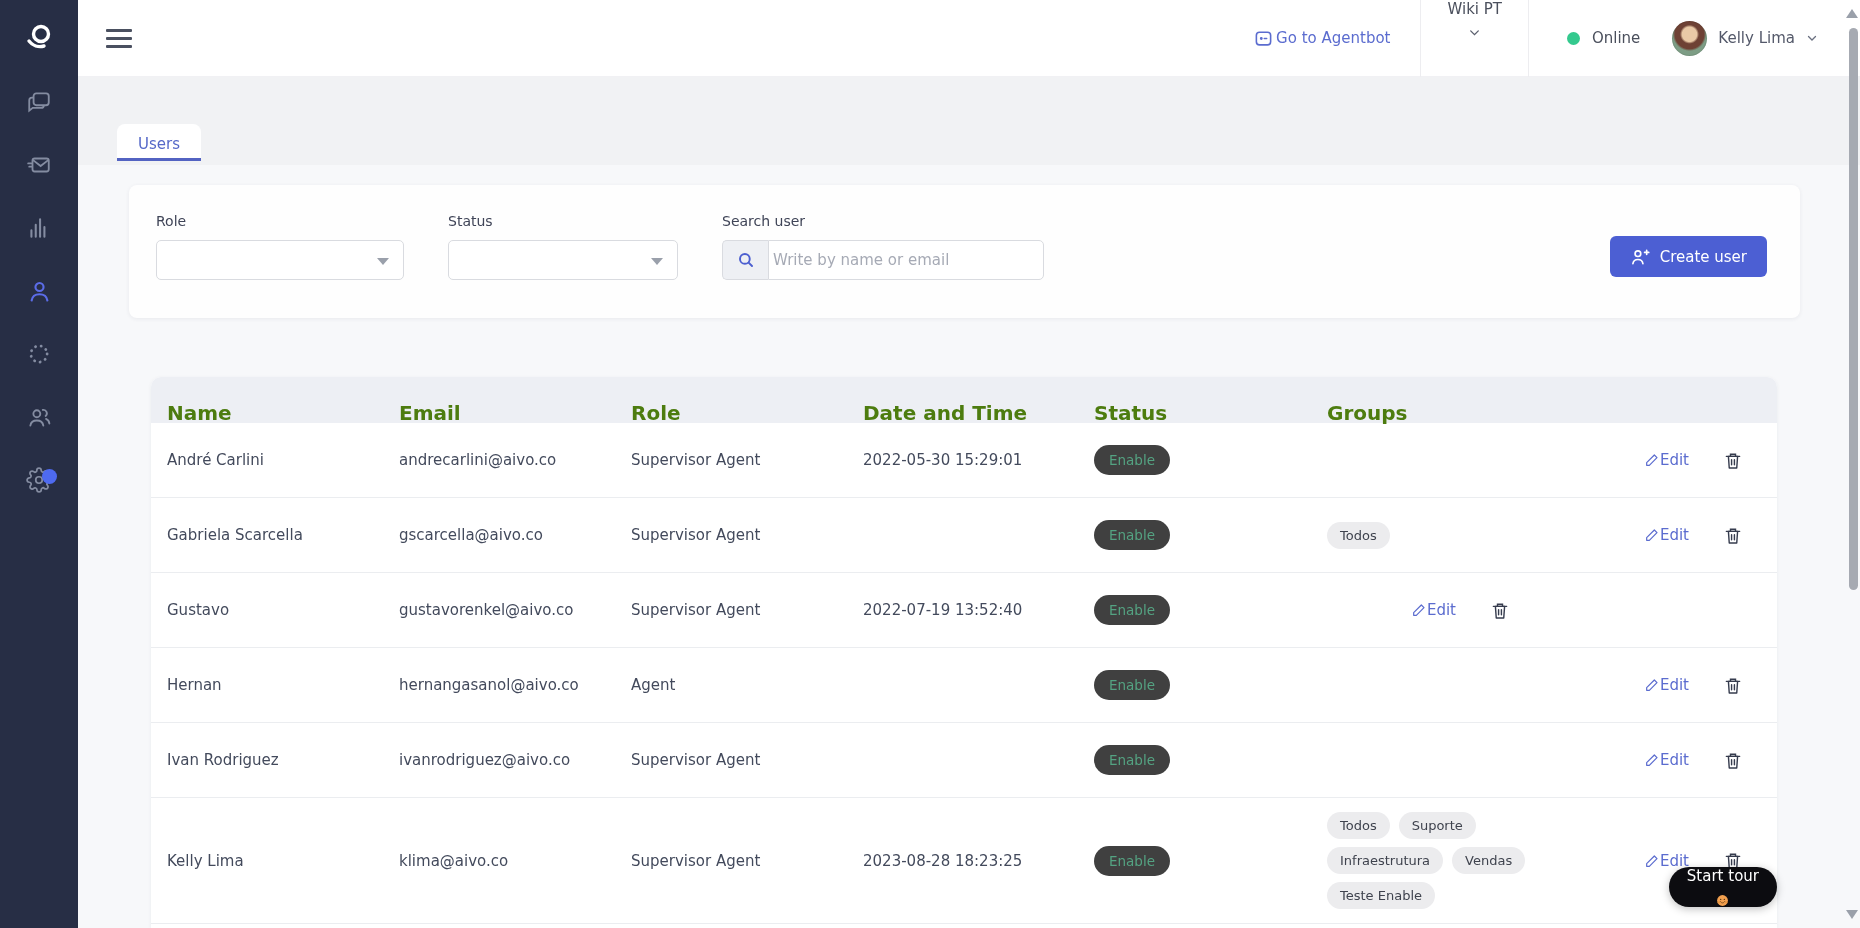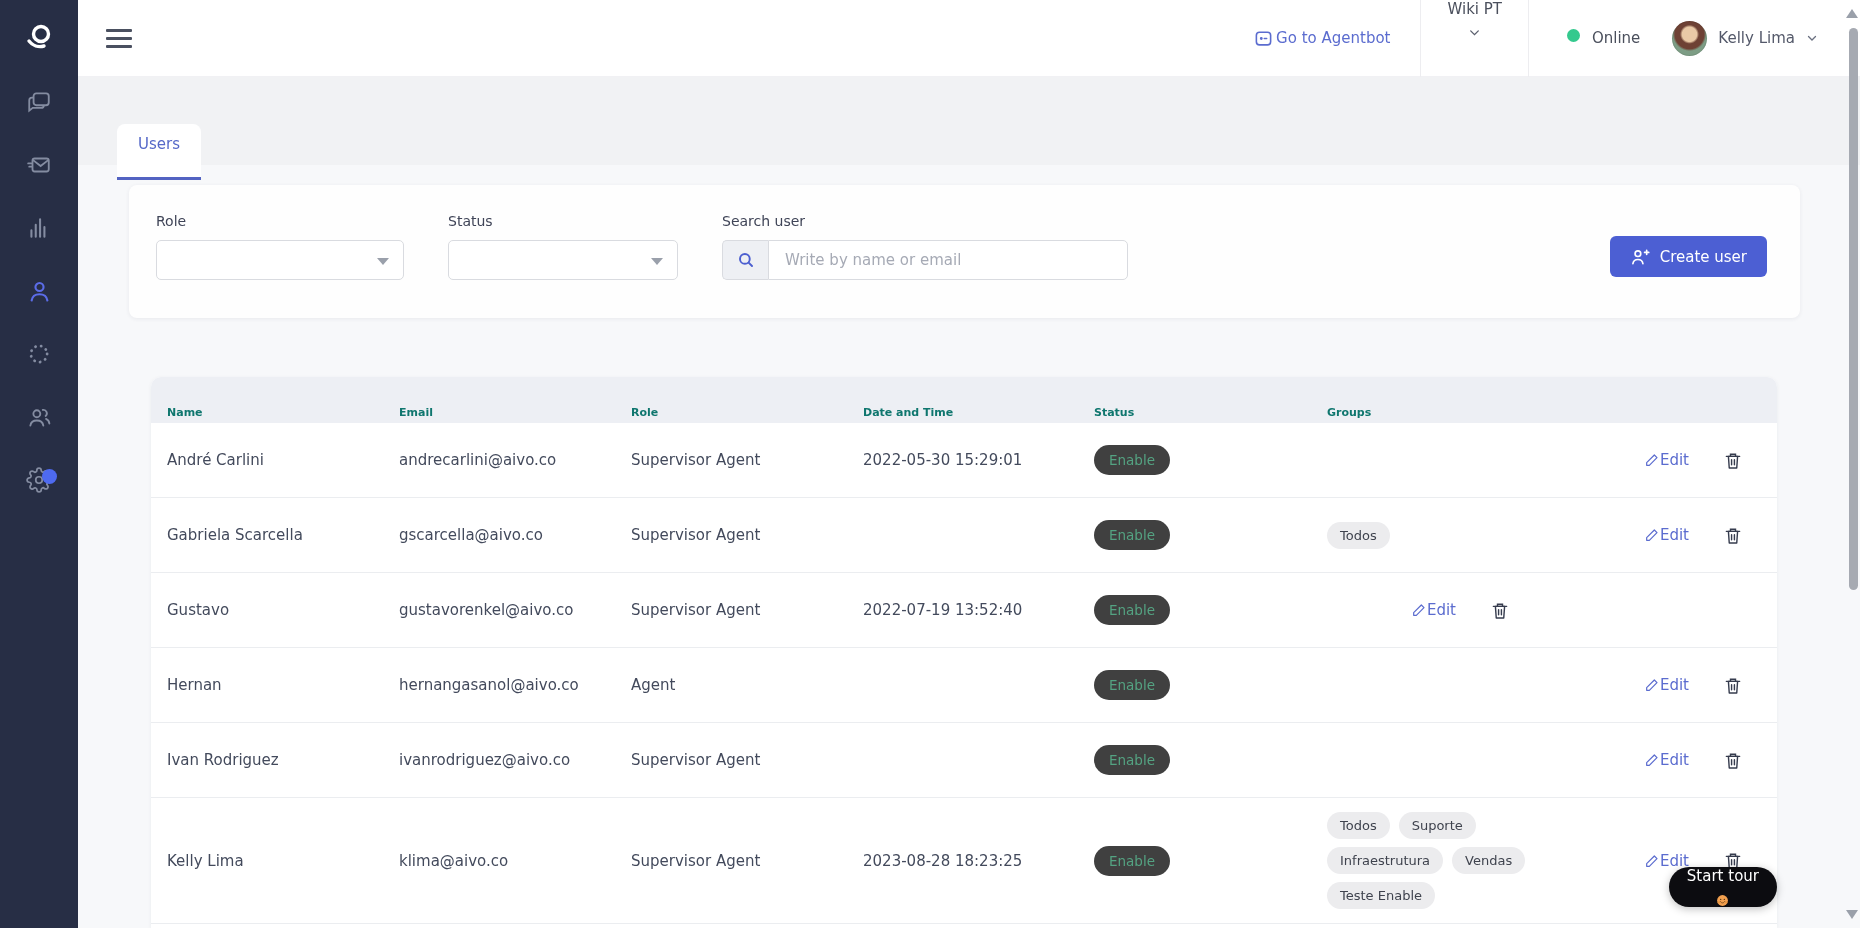--- a/index.html
+++ b/index.html
@@ -18,50 +18,50 @@
   .notif-dot { position:absolute; top:9px; right:2px; width:15px; height:15px; border-radius:50%; background:#4e6af0; }
 
   
   .header { position:absolute; left:78px; top:0; right:0; height:77px; background:#ffffff; display:flex; align-items:center; border-bottom:1px solid #f1f1f4; z-index:5; }
   .hamburger { margin-left:28px; width:26px; display:flex; flex-direction:column; gap:5px; cursor:pointer; }
   .hamburger span { display:block; height:3px; background:#4a5060; border-radius:1px; }
   .header-right { margin-left:auto; display:flex; align-items:center; height:100%; }
   .agentbot { display:flex; align-items:center; gap:3px; color:#5b6ccf; font-size:15px; cursor:pointer; padding-right:30px; }
   .hdivider { width:1px; height:77px; background:#ededf0; }
   .lang { display:flex; align-items:center; gap:8px; color:#4a4f5c; font-size:15px; padding:0 26px; cursor:pointer; height:100%;flex-direction:column; }
-  .online { display:flex; align-items:flex-start; gap:12px; padding:0 32px 0 38px; font-size:15px; color:#4a4f5c; }
+  .online { display:flex; align-items:center; gap:12px; padding:0 32px 0 38px; font-size:15px; color:#4a4f5c; }
   .online-dot { width:13px; height:13px; border-radius:50%; background:#34c98e; }
   .user-chip { display:flex; align-items:center; gap:11px; padding-right:42px; cursor:pointer; }
   .avatar { width:35px; height:35px; border-radius:50%; background:
       radial-gradient(circle at 50% 38%, #e9c9a6 0 26%, #6e4134 34% 52%, #7d9d85 60%);
       box-shadow:inset 0 0 0 1px rgba(0,0,0,.08); }
   .user-name { font-size:15px; color:#54596a; }
 
   
   .band { position:absolute; left:78px; top:77px; right:0; height:88px; background:#f1f2f4; }
-  .tab { position:absolute; left:117px; top:124px; background:#ffffff; color:#5568c8; font-size:15px; padding:11px 21px 24px 21px; border-radius:8px 8px 0 0; border-bottom:3px solid #5363c2; cursor:pointer; z-index:2; }
+  .tab { position:absolute; left:117px; top:124px; background:#ffffff; color:#5568c8; font-size:15px; padding:11px 21px 5px 21px; border-radius:8px 8px 0 0; border-bottom:3px solid #5363c2; cursor:pointer; z-index:2; }
 
   
   .filter-card { position:absolute; left:129px; top:185px; width:1671px; height:133px; background:#fefefe; border-radius:8px; box-shadow:0 1px 4px rgba(40,45,70,.07); display:flex; padding:28px 0 0 27px; }
   .fgroup { display:flex; flex-direction:column; }
   .flabel { font-size:14px; color:#3f4457; margin-bottom:11px; }
   .fselect { width:248px; height:40px; background:#fff; border:1px solid #d9dbe0; border-radius:5px; position:relative; cursor:pointer; }
   .fselect.status { width:230px; }
   .fselect .tri { position:absolute; right:14px; top:17px; width:0; height:0; border-left:6px solid transparent; border-right:6px solid transparent; border-top:7px solid #9aa0ab; } .gap44 { width:44px; }
   .searchbox { display:flex; height:40px; }
   .search-iconbox { width:46px; height:40px; background:#eef0f4; border:1px solid #d9dbe0; border-right:none; border-radius:5px 0 0 5px; display:flex; align-items:center; justify-content:center; }
-  .search-input { width:360px; height:40px; border:1px solid #d9dbe0; border-radius:0 5px 5px 0; font-size:15px; color:#3f4457; padding:0 16px; outline:none; font-family:inherit; }
+  .search-input { width:276px; height:40px; border:1px solid #d9dbe0; border-radius:0 5px 5px 0; font-size:15px; color:#3f4457; padding:0 4px; outline:none; font-family:inherit; }
   .search-input::placeholder { color:#a6aab5; }
   .create-btn { position:absolute; right:33px; top:51px; height:41px; min-width:151px; background:#4c5fd3; color:#ffffff; border:none; border-radius:6px; font-size:15px; font-family:inherit; display:flex; align-items:center; justify-content:center; gap:10px; padding:0 20px; cursor:pointer; }
 
   
   .table-card { position:absolute; left:151px; top:377px; width:1626px; height:551px; background:#ffffff; border-radius:10px 10px 0 0; box-shadow:0 1px 4px rgba(40,45,70,.06); overflow:hidden; }
   .thead, .trow { display:grid; grid-template-columns:232px 232px 232px 231px 233px 233px 1fr; align-items:center; }
   .thead { height:46px; background:#edeff4; }
-  .thead .th { font-size:11px; font-weight:bold; color:#0f766e; padding-left:16px;margin-top:24px; }
+  .thead .th { font-size:20px; font-weight:bold; color:#4d7c0f; padding-left:16px;margin-top:24px; }
   .trow { min-height:75px; border-bottom:1px solid #ebedf0; }
   .trow .td { font-size:15px; color:#434a5c; padding-left:16px; }
   .badge { display:inline-block; background:#404040; color:#54a382; font-size:13.5px; padding:7px 15px; border-radius:16px; }
   .groups-cell { display:flex; flex-wrap:wrap; gap:8px 9px; padding:14px 10px 14px 16px;align-items:flex-end; }
   .tag { background:#ececee; color:#3f434e; font-size:13px; padding:6px 13px; border-radius:15px; white-space:nowrap; }
   .actions-cell { display:flex; align-items:center; justify-content:flex-end; gap:34px; padding-right:34px; }
   .edit-link { display:flex; align-items:center; gap:0; color:#5b6ccf; font-size:15px; cursor:pointer; }
   .trash-btn { background:none; border:none; cursor:pointer; display:flex; align-items:center; padding:0; }
 
   

